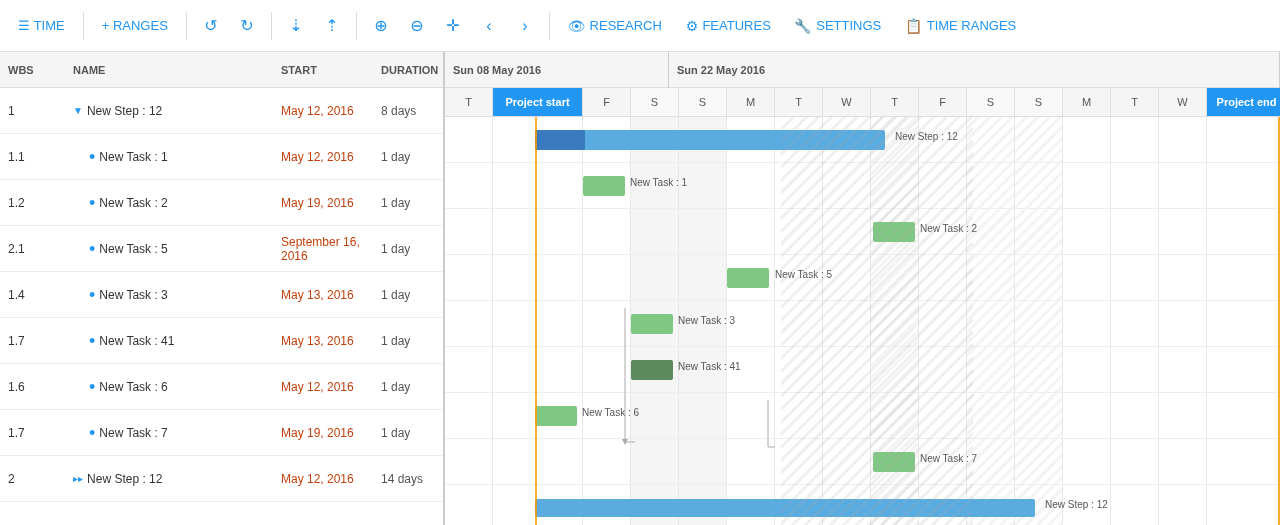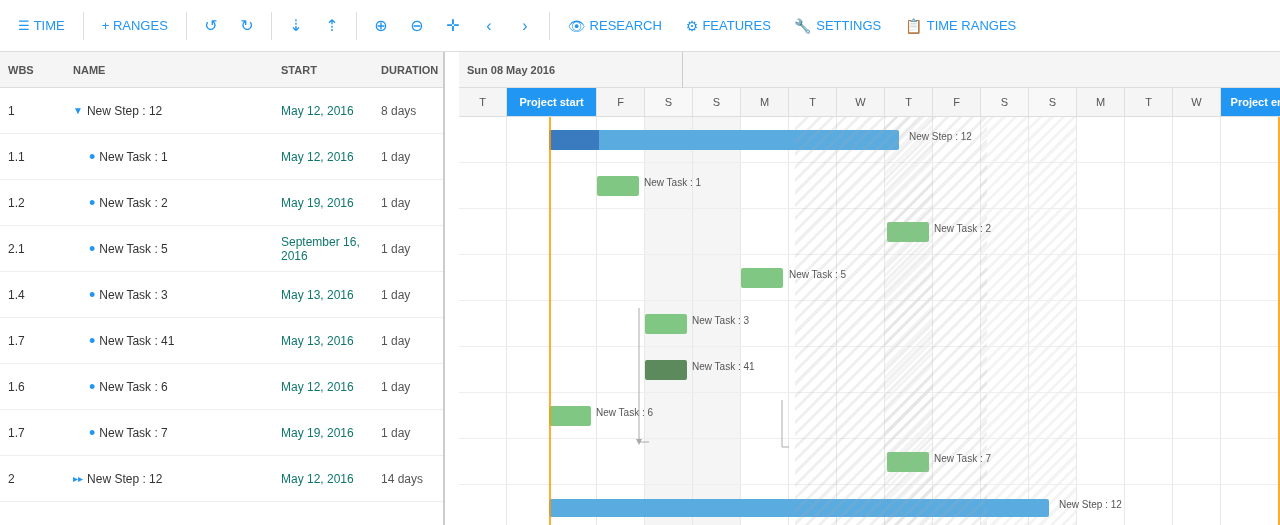--- a/index.html
+++ b/index.html
@@ -41,21 +41,20 @@
       border: none;
       background: none;
       border-radius: 3px;
     }
 
     
     #main {
       display: flex;
       height: calc(100vh - 52px);
       overflow: hidden;
-      gap: 14px;
     }
 
     
     #left-panel {
       width: 445px;
       min-width: 445px;
       border-right: 2px solid #ccc;
       display: flex;
       flex-direction: column;
       overflow: hidden;
@@ -78,21 +77,21 @@
 
     .grid-rows { overflow-y: auto; flex: 1; }
     .grid-row {
       display: flex;
       align-items: center;
       height: 46px;
       border-bottom: 1px solid #eee;
     }
     .grid-row .col-wbs { color: #333; }
     .grid-row .col-name { color: #333; display: flex; align-items: center; gap: 4px; }
-    .grid-row .col-start { color: #0f766e; }
+    .grid-row .col-start { color: #c2410c; }
     .grid-row .col-duration { color: #555; }
 
     .expand-icon { color: #2196F3; font-size: 10px; }
     .dot-icon { color: #2196F3; font-size: 18px; line-height: 1; }
 
     
     #gantt-panel {
       flex: 1;
       overflow: hidden;
       display: flex;
@@ -369,20 +368,23 @@
   </div>
 
   <div id="gantt-panel">
 
     <div class="gantt-header">
 
       <div style="display:flex; height:36px; border-bottom:1px solid #ddd;">
         <div class="gantt-week-group" style="width:224px;">
           <span>Sun 08 May 2016</span>
         </div>
+        <div class="gantt-week-group" style="flex:1;">
+          <span>Sun 22 May 2016</span>
+        </div>
       </div>
 
       <div style="display:flex; height:28px;">
 
         <div class="gantt-day-cell" style="width:48px;">T</div>
 
         <div class="gantt-day-cell project-start" style="width:90px;">Project start</div>
 
         <div class="gantt-day-cell" style="width:48px;">F</div>
 

